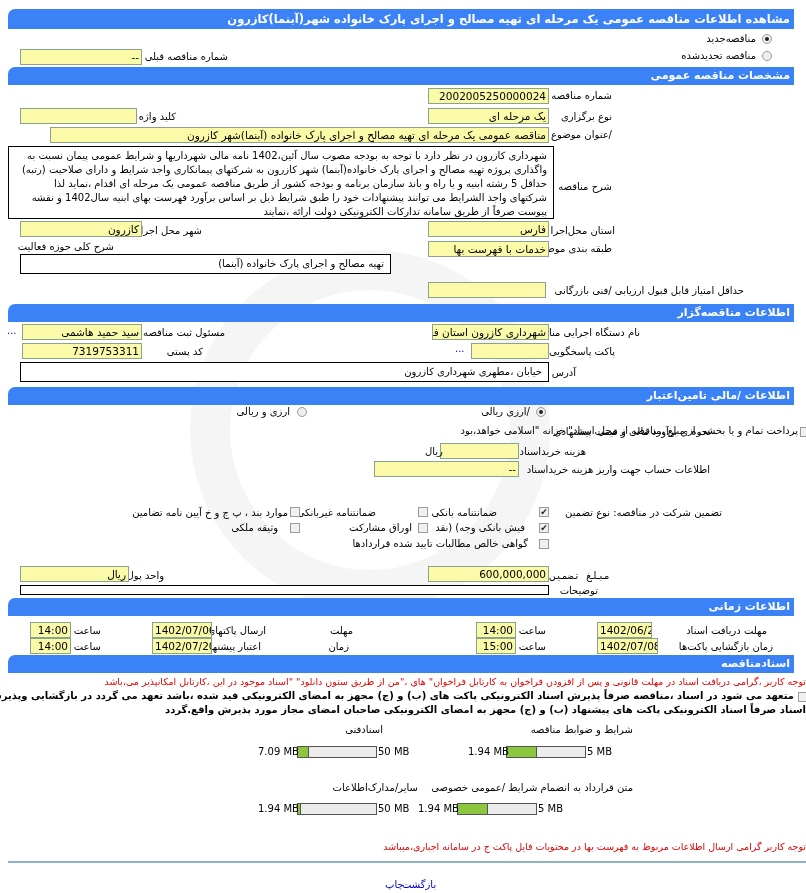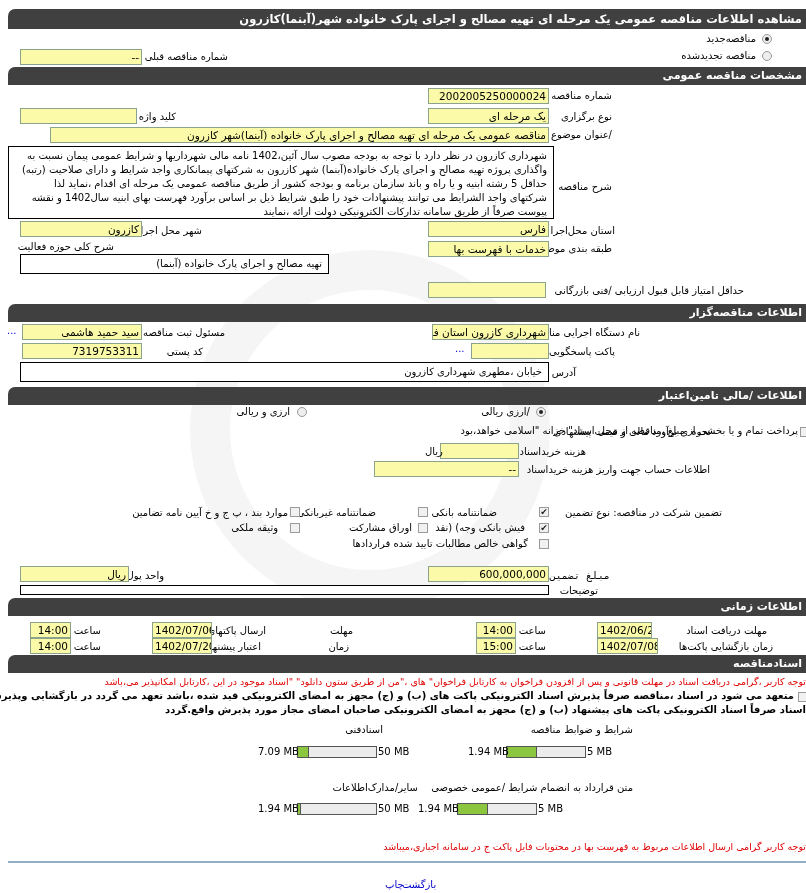--- a/index.html
+++ b/index.html
@@ -1,22 +1,22 @@
 <!DOCTYPE html>
 <html lang="fa" dir="rtl"><head>
 <meta charset="utf-8">
 <style>
   * { box-sizing: border-box; margin: 0; padding: 0; }
   html, body { width: 806px; height: 893px; background: #ffffff; overflow: hidden; }
   body { font-family: "DejaVu Sans", sans-serif; font-size: 10px; color: #000; position: relative; direction: rtl; }
 
   .abs { position: absolute; white-space: nowrap; }
   .bar {
-    position: absolute; left: 8px; right: 0; height: 18px;
-    background: #404040; color: #fff; font-weight: bold; font-size: 11px;
+    position: absolute; left: 8px; right: 12px; height: 18px;
+    background: #3b82f6; color: #fff; font-weight: bold; font-size: 11px;
     line-height: 18px; padding-right: 4px; border-top-left-radius: 7px;
     overflow: hidden; white-space: nowrap;
   }
   .bar.title { top: 9px; height: 20px; line-height: 20px; font-size: 11.5px; }
 
   .field {
     position: absolute; height: 16px; background: #fafaa8;
     border: 1px solid #8aa38a; font-size: 10.5px; line-height: 14px;
     padding: 0 2px; white-space: nowrap; overflow: hidden;
     direction: rtl; text-align: right;
@@ -85,21 +85,21 @@
 <div class="box" style="left:8px; top:146px; width:546px; height:73px; white-space:normal;">شهرداری  کازرون در نظر دارد با توجه به بودجه مصوب سال آئین،1402 نامه مالی  شهرداریها و شرایط عمومی  پیمان  نسبت به واگذاری پروژه تهیه  مصالح و اجرای پارک خانواده(آبنما) شهر  کازرون به  شرکتهای  پیمانکاری واجد شرایط و دارای  صلاحیت  (رتبه) حداقل 5  رشته  ابنیه و یا راه و باند سازمان برنامه و بودجه کشور از طریق  مناقصه عمومی یک مرحله ای اقدام  ،نماید لذا شرکتهای واجد الشرایط می توانند  پیشنهادات خود را طبق شرایط  ذیل بر اساس برآورد فهرست بهای  ابنیه سال1402 و نقشه پیوست صرفاً از طریق  سامانه تدارکات  الکترونیکی دولت ارائه ،نمایند</div>
 
 <span class="abs" style="right:191px; top:225px;">استان محل‌اجرا</span>
 <div class="field" style="left:428px; top:221px; width:121px;">فارس</div>
 <span class="abs" style="right:604px; top:225px;">شهر محل اجرا</span>
 <div class="field" style="left:20px; top:221px; width:122px;">کازرون</div>
 
 <span class="abs" style="right:194px; top:243px;">طبقه بندی موضوعی</span>
 <div class="field" style="left:428px; top:241px; width:121px;">خدمات با فهرست بها</div>
 <span class="abs" style="right:692px; top:241px;">شرح کلی حوزه فعالیت</span>
-<div class="box" style="left:20px; top:254px; width:309px; height:20px; line-height:14px;">تهیه  مصالح و اجرای پارک خانواده (آبنما)</div>
+<div class="box" style="left:20px; top:254px; width:371px; height:20px; line-height:14px;">تهیه  مصالح و اجرای پارک خانواده (آبنما)</div>
 
 <span class="abs" style="right:62px; top:285px;">حداقل  امتیاز قابل قبول  ارزیابی /فنی بازرگانی</span>
 <div class="field" style="left:428px; top:282px; width:118px;"></div>
 
 <div class="bar" style="top:304px;">اطلاعات مناقصه‌گزار</div>
 
 <span class="abs" style="right:166px; top:327px;">نام دستگاه اجرایی  مناقصه‌گزار</span>
 <div class="field" style="left:432px; top:324px; width:117px;">شهرداری کازرون استان فارس</div>
 <span class="abs" style="right:581px; top:327px;">مسئول ثبت مناقصه</span>
 <div class="field" style="left:22px; top:324px; width:120px;">سید حمید هاشمی</div>

